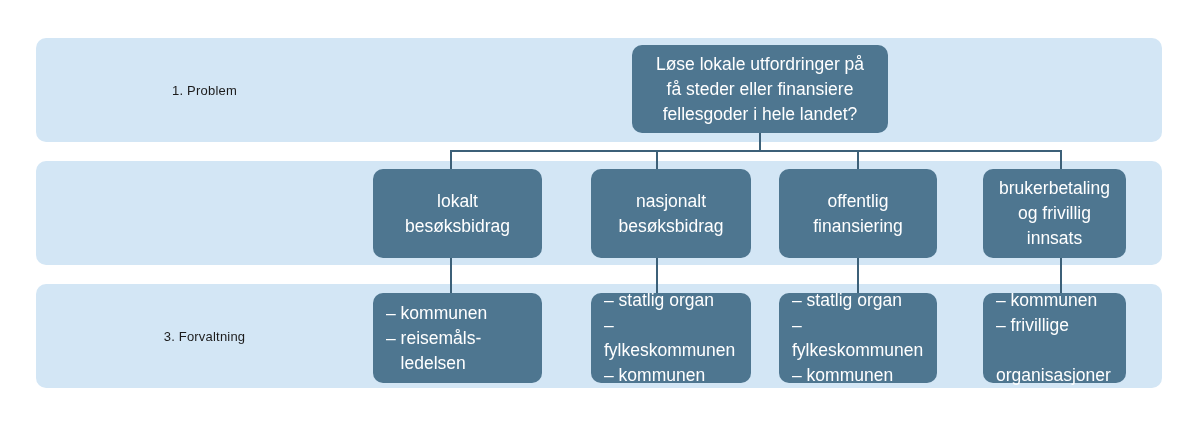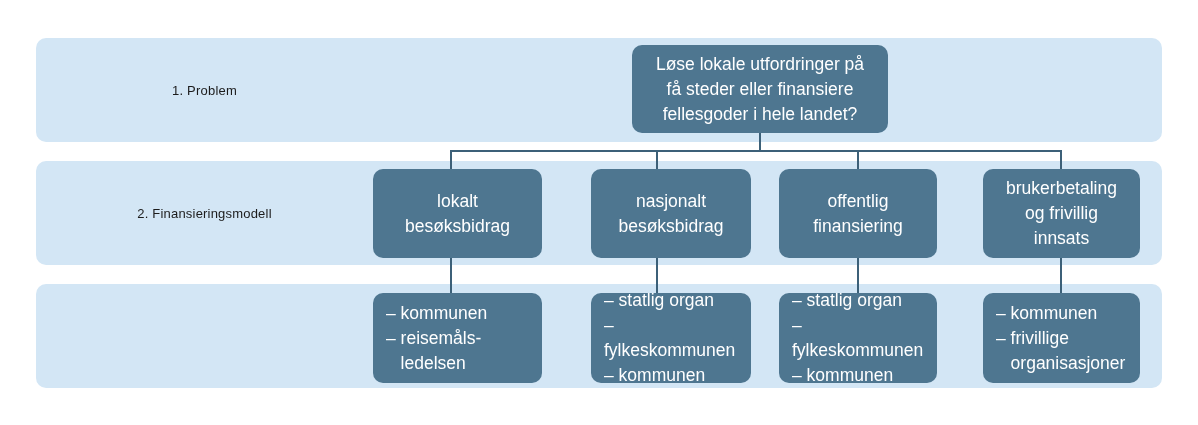--- a/index.html
+++ b/index.html
@@ -24,33 +24,33 @@
   }
   .box .txt { white-space:pre-line; }
   .box.mgmt { justify-content:flex-start; text-align:left; }
   .box.mgmt .txt { white-space:pre-wrap; padding-left:13px; padding-right:4px; }
   .problem-box { left:632px; top:45px; width:256px; height:88px; }
   .model-box   { top:169px; height:89px; }
   .mgmt-box    { top:293px; height:90px; }
   .col-0 { left:373px; width:169px; }
   .col-1 { left:591px; width:160px; }
   .col-2 { left:779px; width:158px; }
-  .col-3 { left:983px; width:157px; }
+  .col-3 { left:983px; width:143px; }
 </style>
 </head>
 <body>
 
 <div class="canvas">
 
   <div class="band" style="top:38px;"></div>
   <div class="band" style="top:161px;"></div>
   <div class="band" style="top:284px;"></div>
 
   <div class="row-label" style="top:38px;">1. Problem</div>
-  <div class="row-label" style="top:161px;">2. Finansieringsmodell</div>
+  <div class="row-label" style="top:284px;">3. Forvaltning</div>
 
   <svg class="connectors" viewBox="0 0 1198 425" xmlns="http://www.w3.org/2000/svg">
     <g stroke="#3c6078" stroke-width="2" fill="none">
 
       <path d="M760 132 V151"></path>
 
       <path d="M451 151 H1061"></path>
 
       <path d="M451 150 V170"></path>
       <path d="M657 150 V170"></path>

